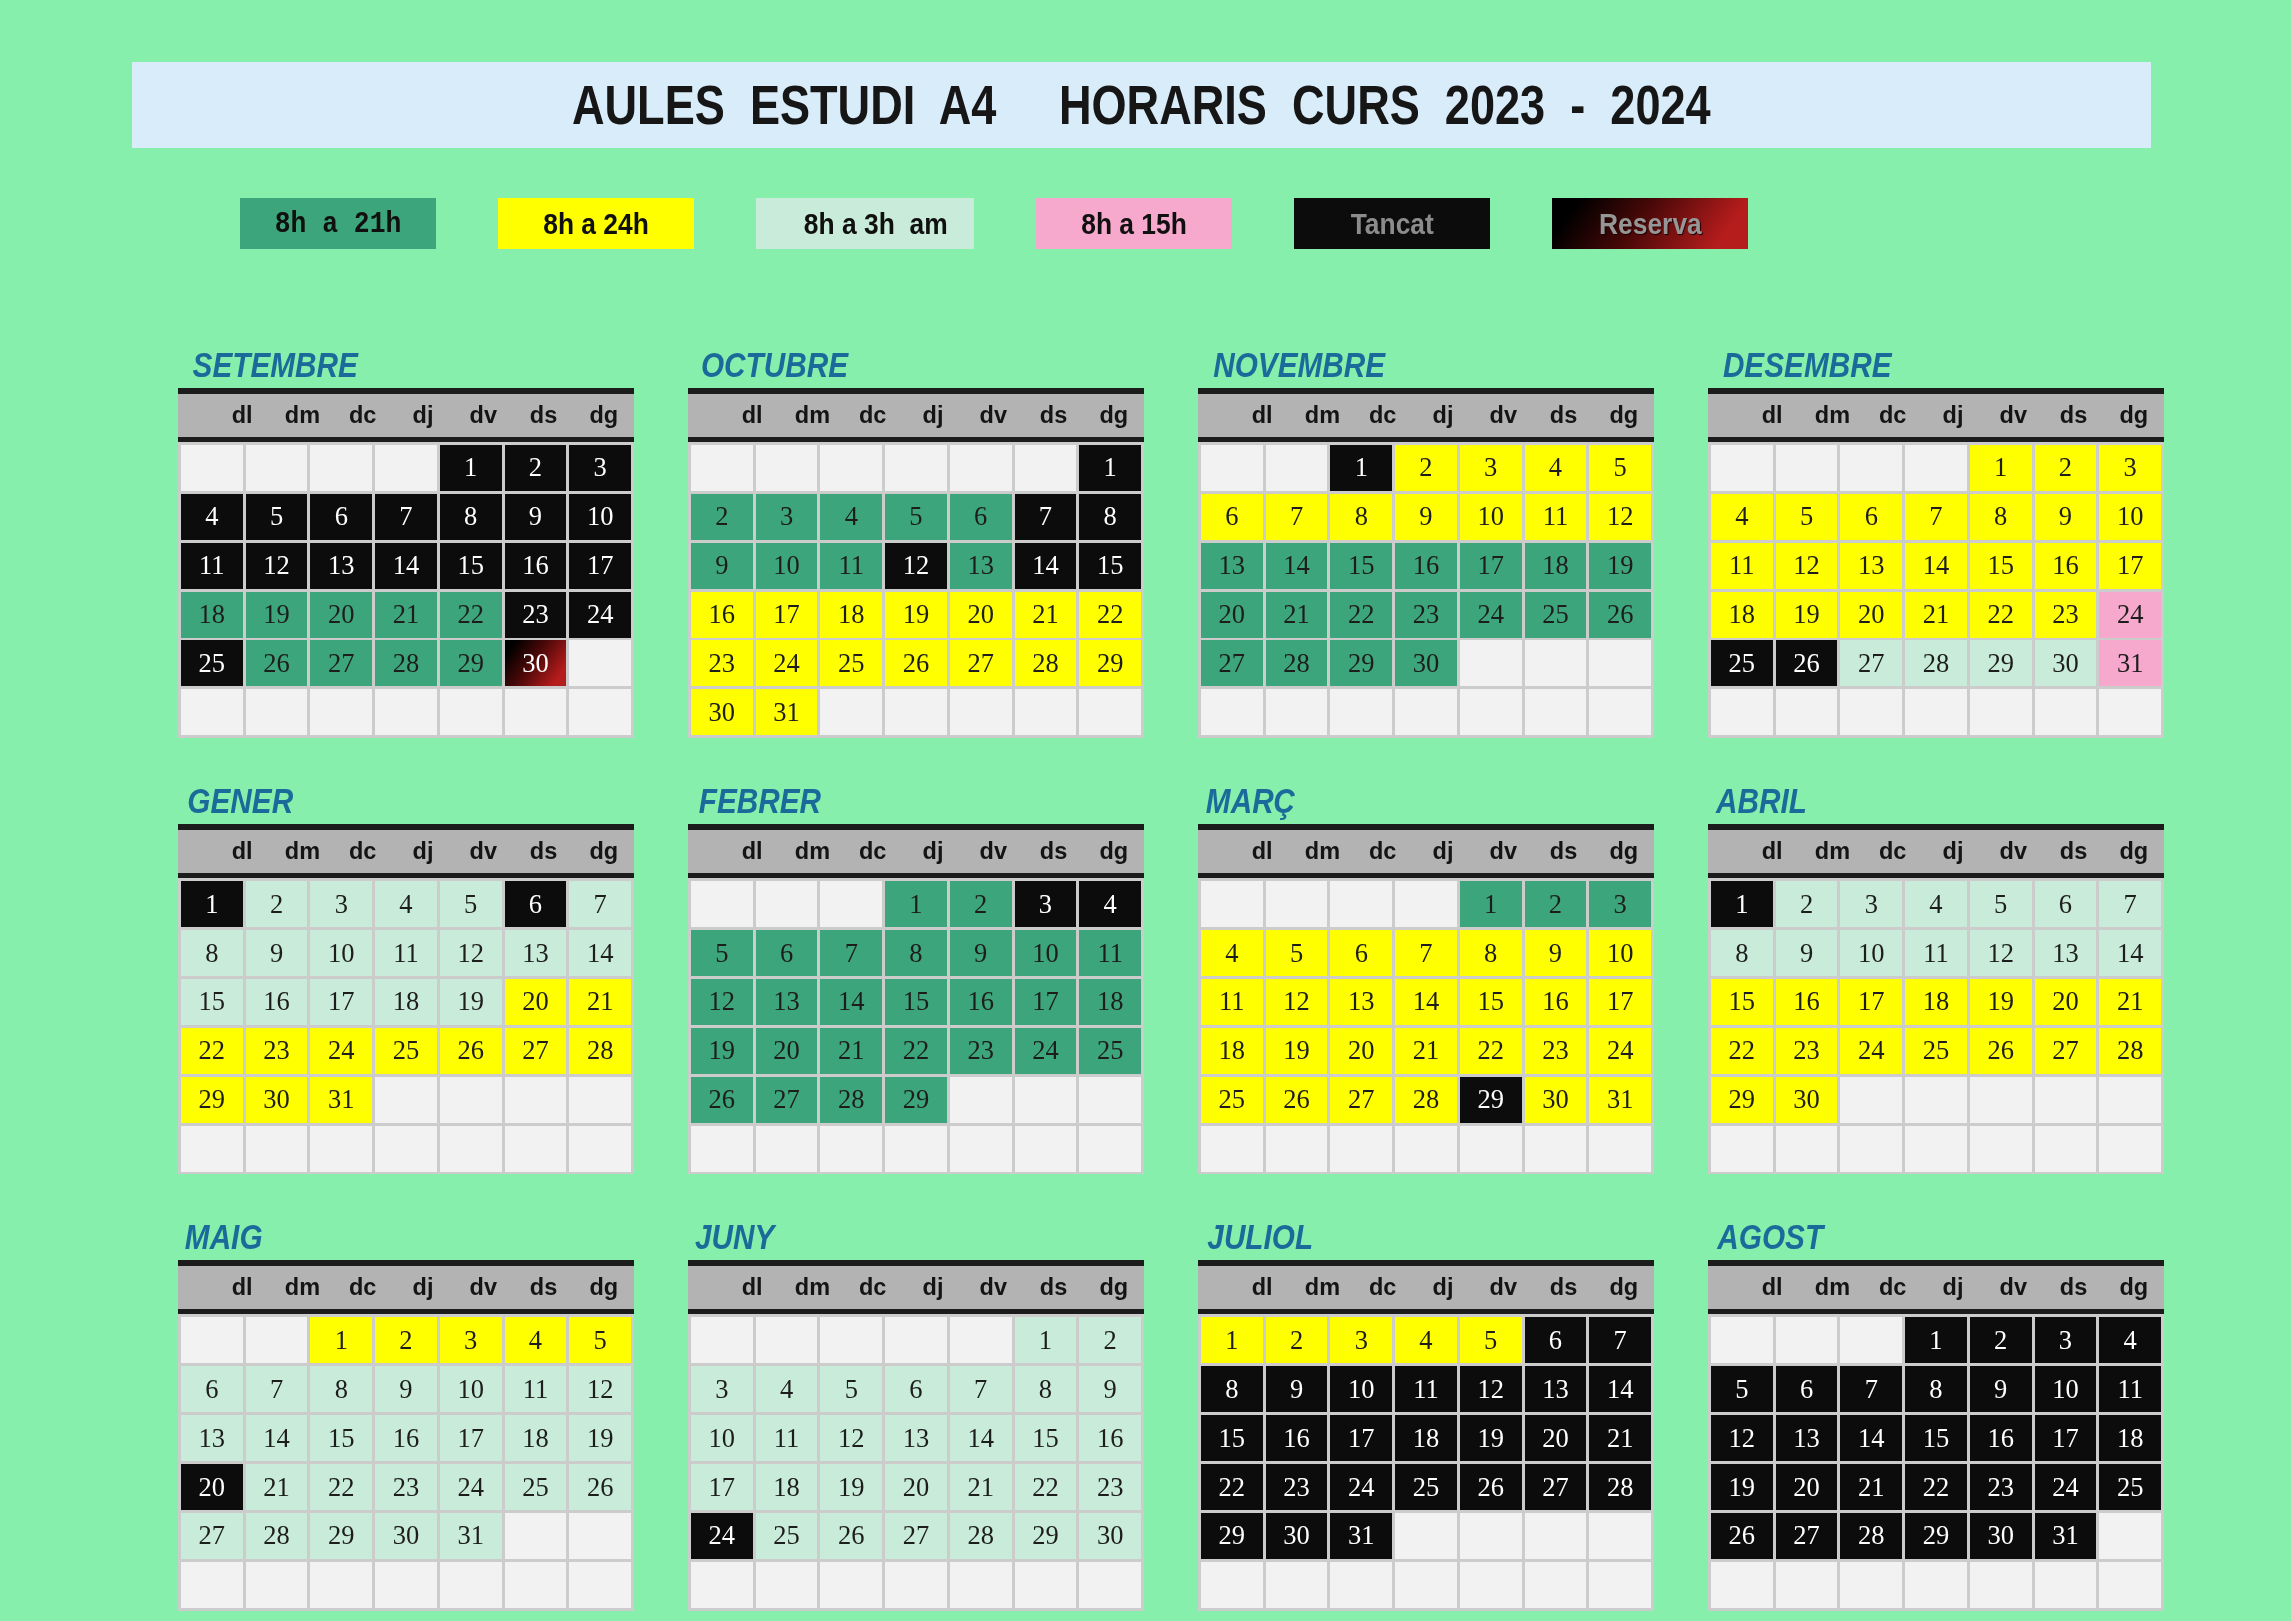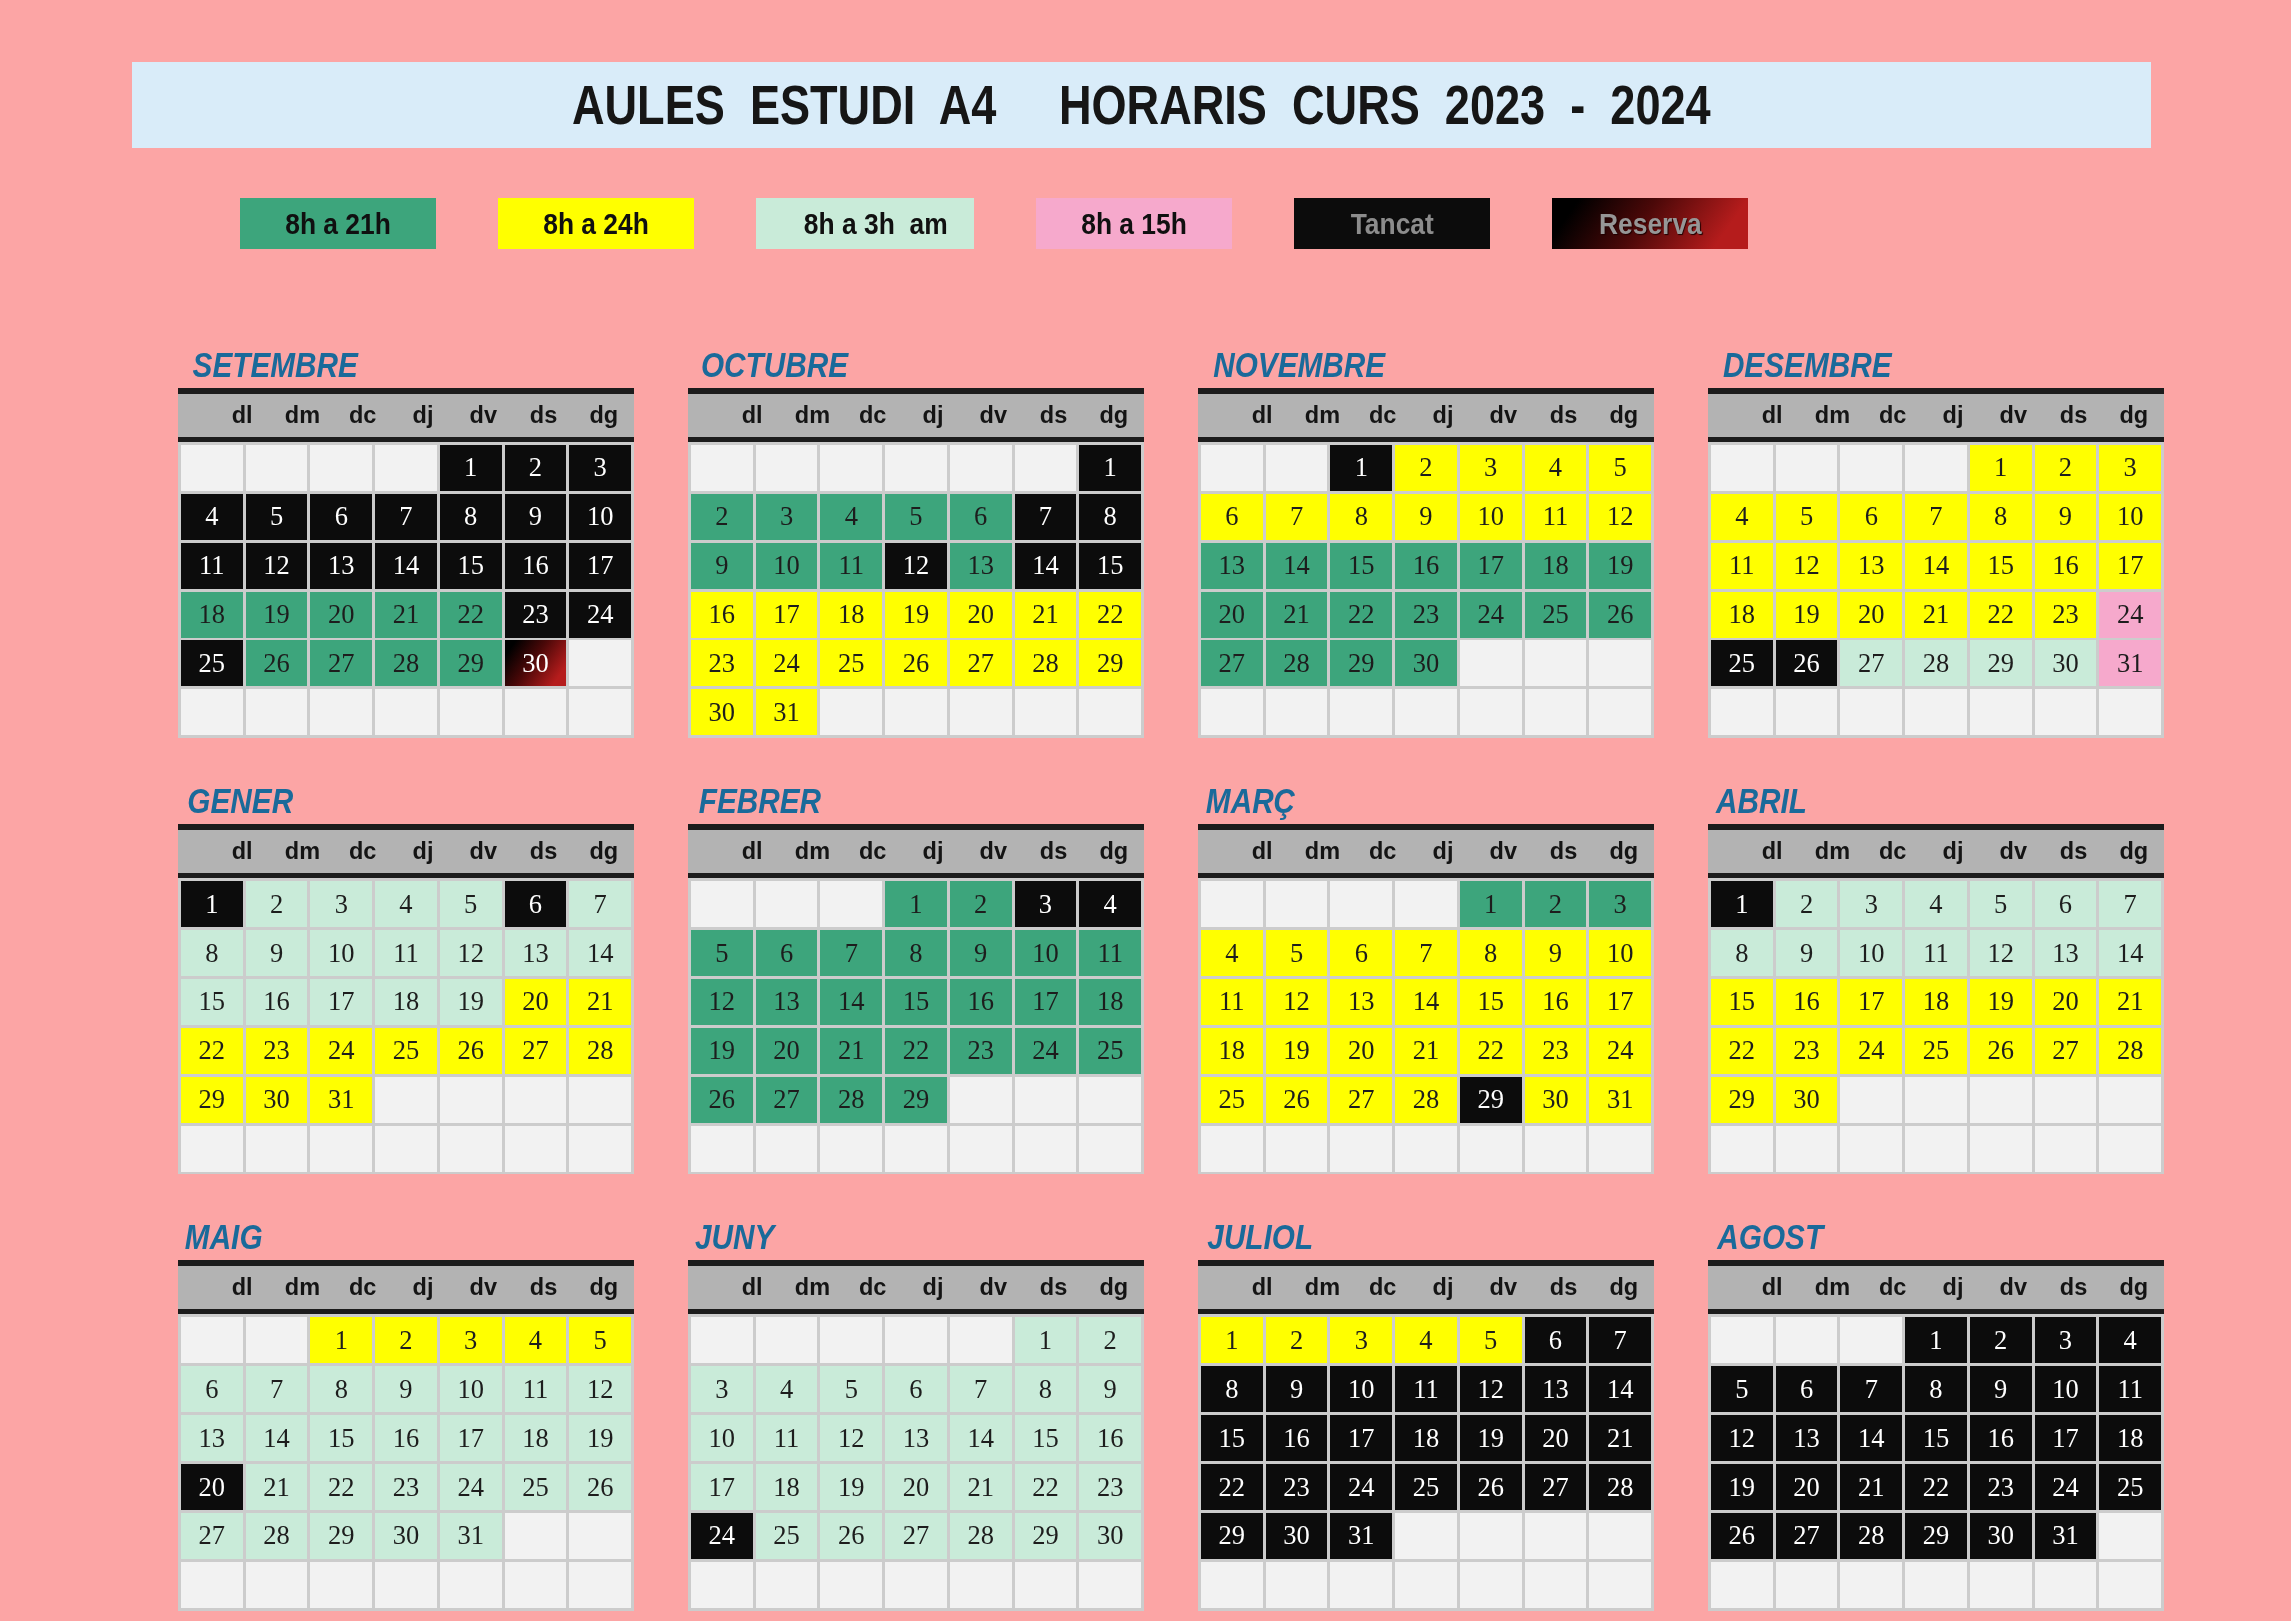--- a/index.html
+++ b/index.html
@@ -1,17 +1,17 @@
 <!DOCTYPE html>
 <html><head>
 <meta charset="utf-8">
 <style>
   html,body{margin:0;padding:0;background:#ffffff;}
   #canvas{
-    position:relative;width:2292px;height:1621px;overflow:hidden;background:#fca5a5;
+    position:relative;width:2292px;height:1621px;overflow:hidden;background:#86efac;
     font-family:"Liberation Sans", sans-serif;
   }
   
   .band{
     position:absolute;left:132px;top:62px;width:2019px;height:86px;
     display:flex;align-items:center;justify-content:center;
   }
   .band-title{
     font-weight:bold;font-size:55px;color:#161616;white-space:pre;
     transform:scaleX(0.82);letter-spacing:0px;
@@ -51,21 +51,21 @@
     height:46px;display:flex;align-items:center;justify-content:center;
     font-family:"Liberation Serif", serif;font-size:26.5px;color:#1d1d1d;background:#f2f2f2;
   }
   .cell.c-g{background:var(--c-g);}
   .cell.c-y{background:var(--c-y);}
   .cell.c-m{background:var(--c-m);}
   .cell.c-p{background:var(--c-p);}
   .cell.c-k{background:var(--c-k);color:#ffffff;}
   .cell.c-r{background:linear-gradient(125deg,#000000 12%,#4a0808 45%,#b51c1c 85%);color:#ffffff;}
   .cell.c-e{background:var(--c-e);}
-  .legend-item.c-g{background:var(--c-g);}
+  .legend-item.c-g{background:var(--c-g);font-family:Liberation Mono, monospace;}
   .legend-item.c-y{background:var(--c-y);}
   .legend-item.c-m{background:var(--c-m);padding-left:22px;}
   .legend-item.c-p{background:var(--c-p);text-align:center;}
   .legend-item.c-k{background:var(--c-k);text-align:right;}
   .legend-item.c-r{background:linear-gradient(125deg,#000000 12%,#4a0808 45%,#b51c1c 85%);}
 </style>
 </head>
 <body>
 
 <div id="canvas" style="--c-g: #3da57c; --c-y: #ffff00; --c-m: #c9ebd9; --c-p: #f6a9cc; --c-k: #0c0c0c; --c-e: #f2f2f2;">

